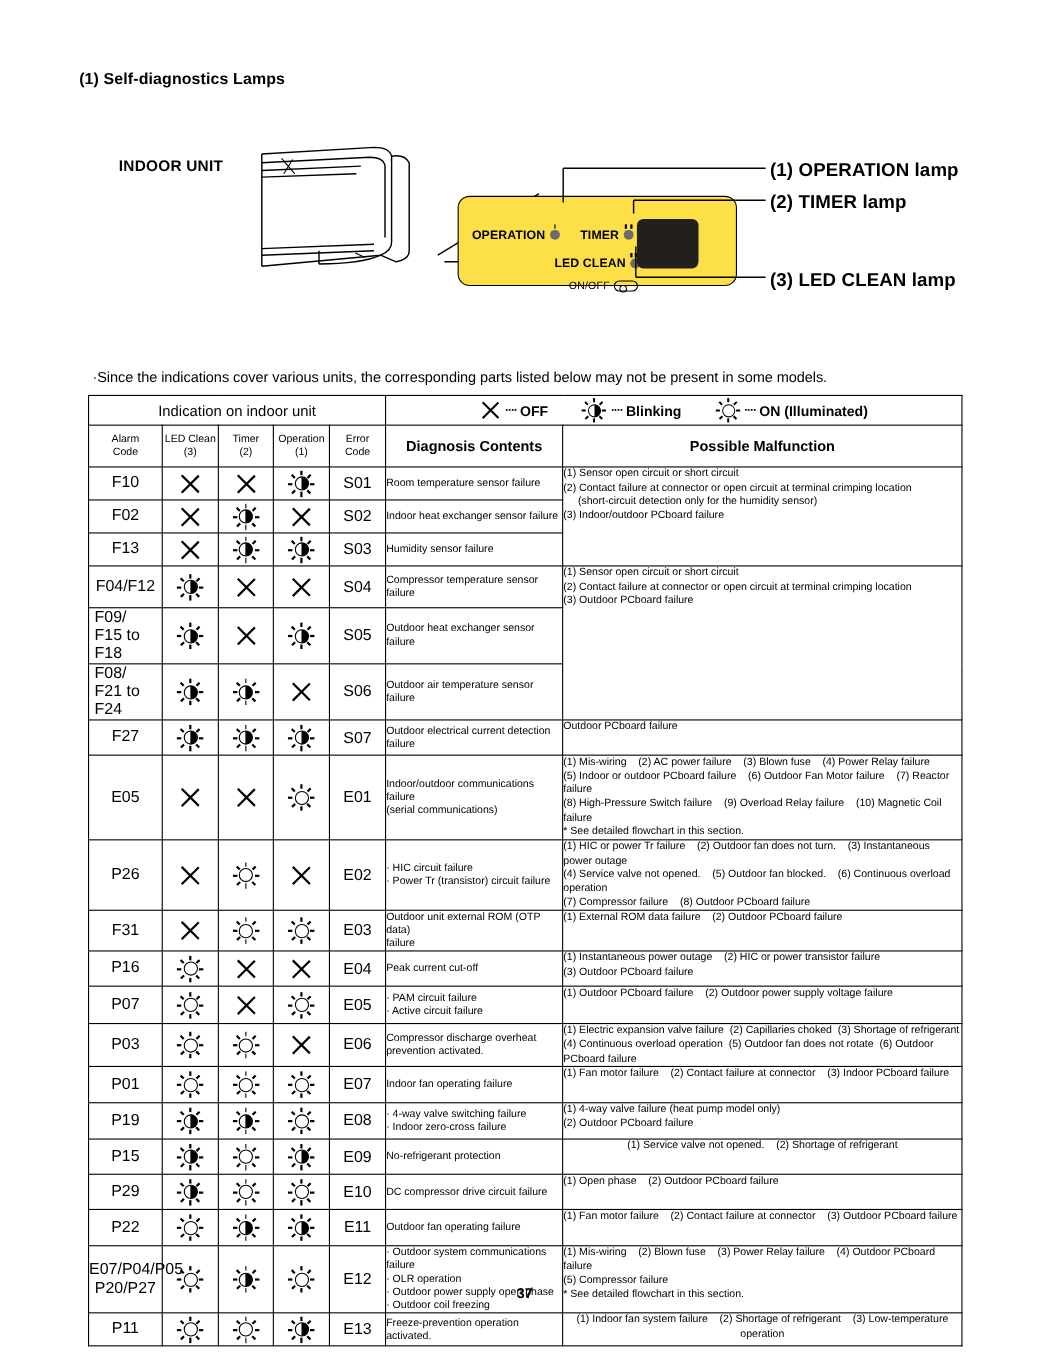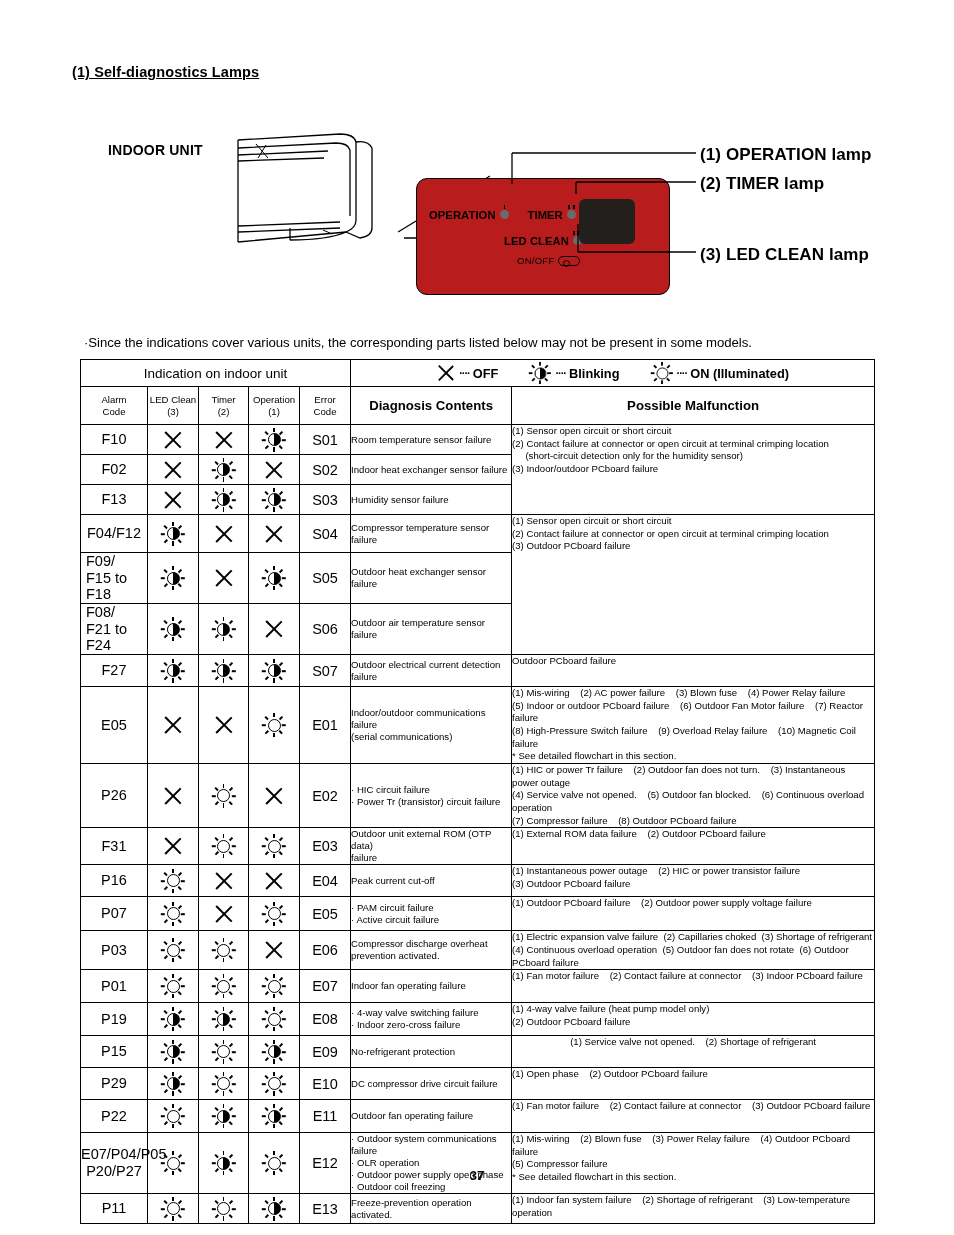--- a/index.html
+++ b/index.html
@@ -15,39 +15,38 @@
   }
 
   
   .section-title {
     position: absolute;
     left: 72px;
     top: 64px;
     font-size: 14.5px;
     font-weight: bold;
     letter-spacing: 0.1px;
-    text-decoration: underline;
   }
 
   
   .diagram { position: absolute; left: 0; top: 128px; width: 954px; height: 180px; }
   .indoor-unit-label {
     position: absolute; left: 108px; top: 14px;
     font-size: 14px; font-weight: bold; letter-spacing: .2px;
   }
   .unit-svg { position: absolute; left: 228px; top: 0px; }
   .lead-svg { position: absolute; left: 330px; top: 0px; }
 
   .panel {
     position: absolute;
     left: 416px; top: 50px;
-    width: 254px; height: 117px;
+    width: 254px; height: 82px;
     border: 1.6px solid #000;
     border-radius: 11px;
-    background: #b91c1c;
+    background: #fde047;
   }
   .panel-row1 { position: absolute; left: 12px; top: 26px; width: 100%; }
   .lbl {
     font-size: 11.2px; font-weight: bold; letter-spacing: .1px;
     display: inline-block; vertical-align: middle;
   }
   .lamp-dot {
     display: inline-block; vertical-align: middle;
     width: 9px; height: 9px; border-radius: 50%;
     background: #6b6b6b; position: relative;
@@ -487,18 +486,18 @@
         <td class="c-diag"><span>· Outdoor system communications failure</span><br><span>· OLR operation</span><br><span>· Outdoor power supply open phase</span><br><span>· Outdoor coil freezing</span></td>
         <td class="c-mal" style="vertical-align: top;"><span>(1) Mis-wiring&nbsp;&nbsp;&nbsp; (2) Blown fuse&nbsp;&nbsp;&nbsp; (3) Power Relay failure&nbsp;&nbsp;&nbsp; (4) Outdoor PCboard failure</span><br><span>(5) Compressor failure</span><br><span>* See detailed flowchart in this section.</span></td>
       </tr>
       <tr style="height: 30px;">
         <td class="c-alarm "><span>P11</span></td>
         <td class="c-lamp"><span class="glyph g-sun "><span class="ray r0"></span><span class="ray r45"></span><span class="ray r90"></span><span class="ray r135"></span><span class="core"></span></span></td>
         <td class="c-lamp"><span class="glyph g-sun "><span class="ray r0"></span><span class="ray r45"></span><span class="ray r90"></span><span class="ray r135"></span><span class="core"></span></span></td>
         <td class="c-lamp"><span class="glyph g-sun "><span class="ray r0"></span><span class="ray r45"></span><span class="ray r90"></span><span class="ray r135"></span><span class="core blink"></span></span></td>
         <td class="c-err">E13</td>
         <td class="c-diag"><span>Freeze-prevention operation activated.</span></td>
-        <td class="c-mal" style="vertical-align: top;"><span>(1) Indoor fan system failure&nbsp;&nbsp;&nbsp; (2) Shortage of refrigerant&nbsp;&nbsp;&nbsp; (3) Low-temperature operation</span></td>
+        <td class="c-mal" style="vertical-align: top; text-align: center;"><span>(1) Indoor fan system failure&nbsp;&nbsp;&nbsp; (2) Shortage of refrigerant&nbsp;&nbsp;&nbsp; (3) Low-temperature operation</span></td>
       </tr>
     </tbody>
 </table>
 
 <div class="page-num">37</div>
 
 </body></html>

